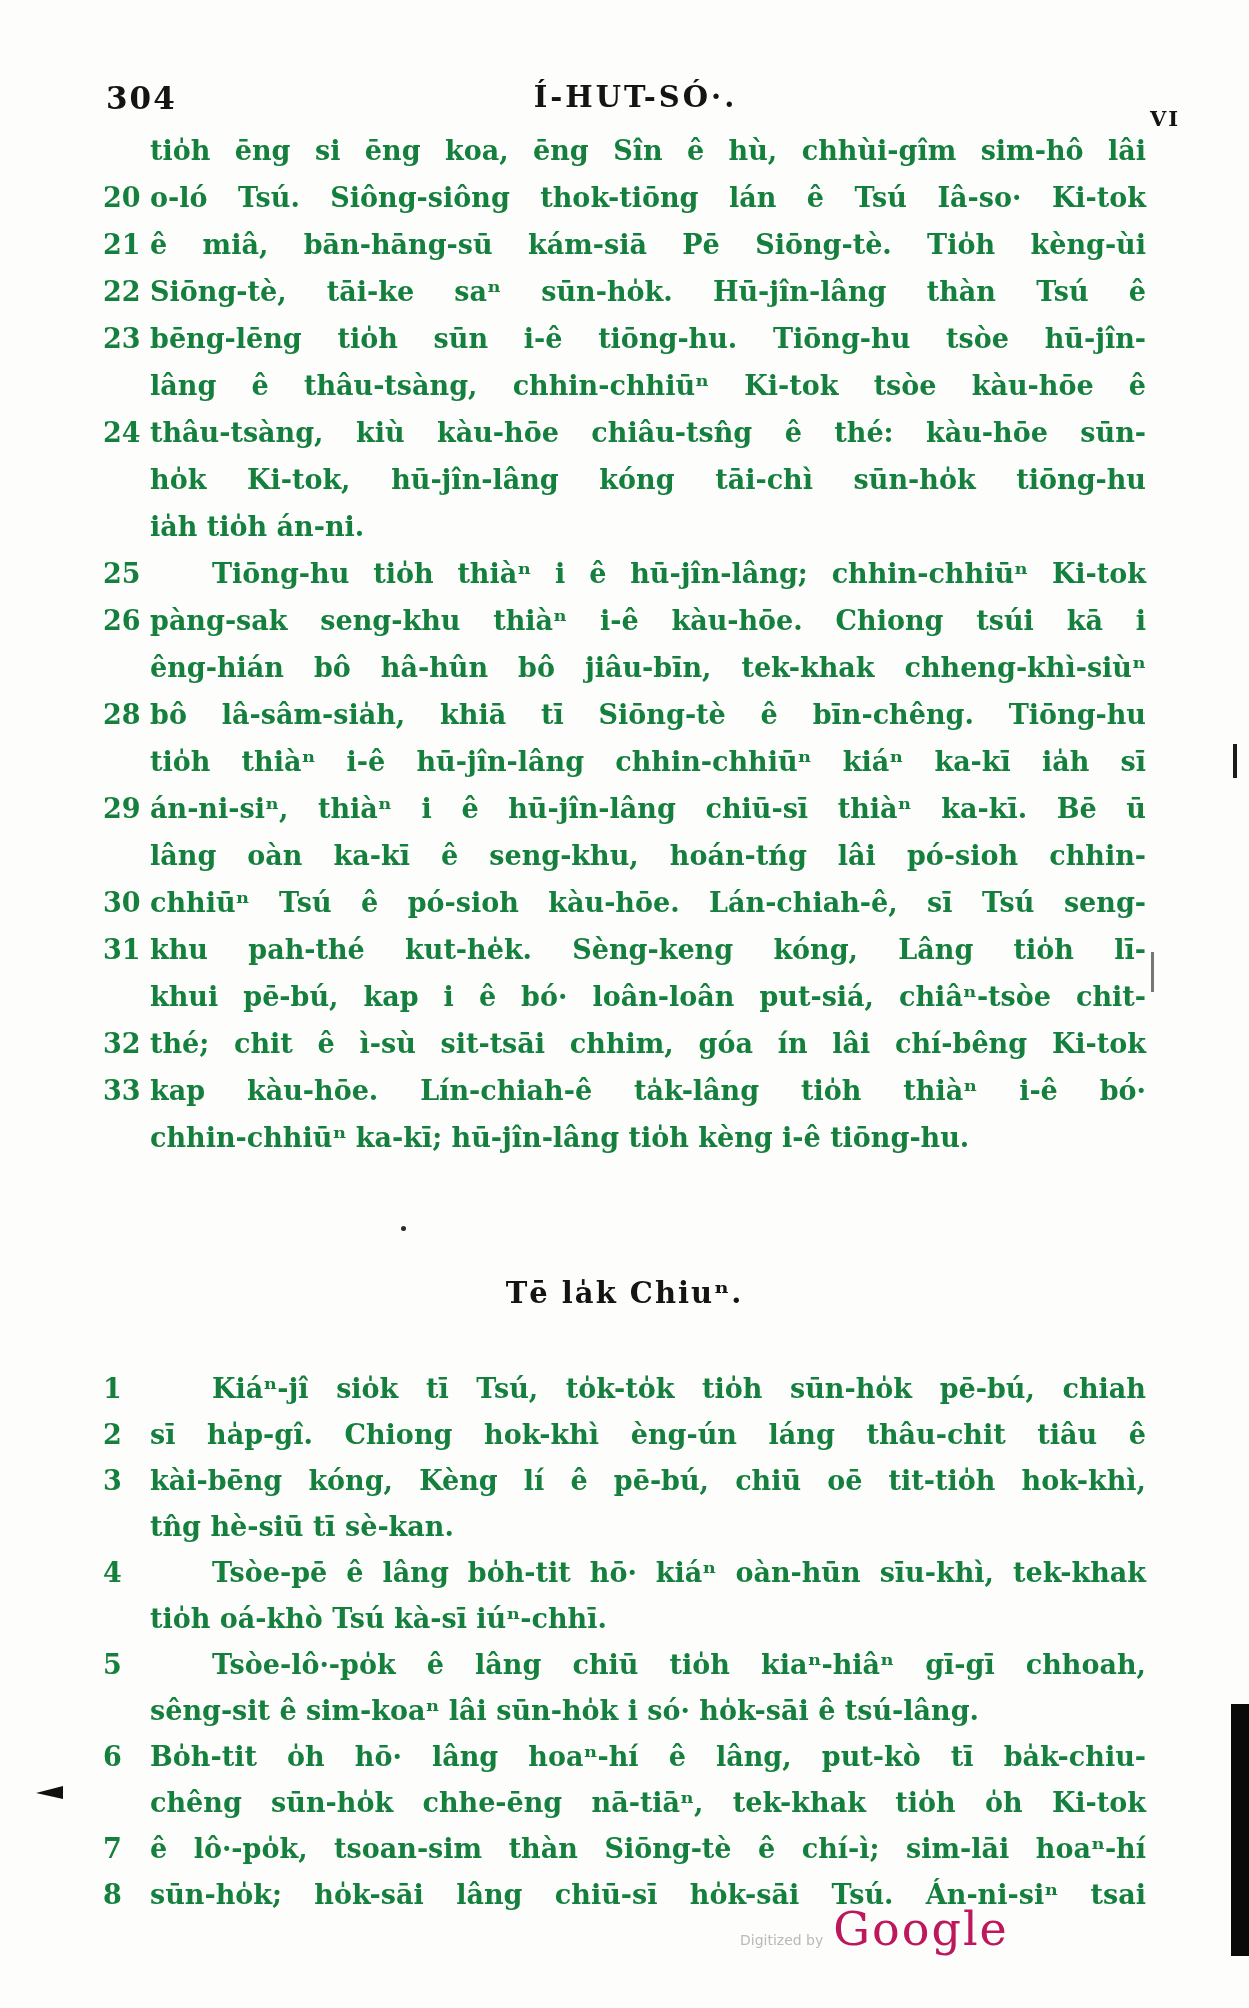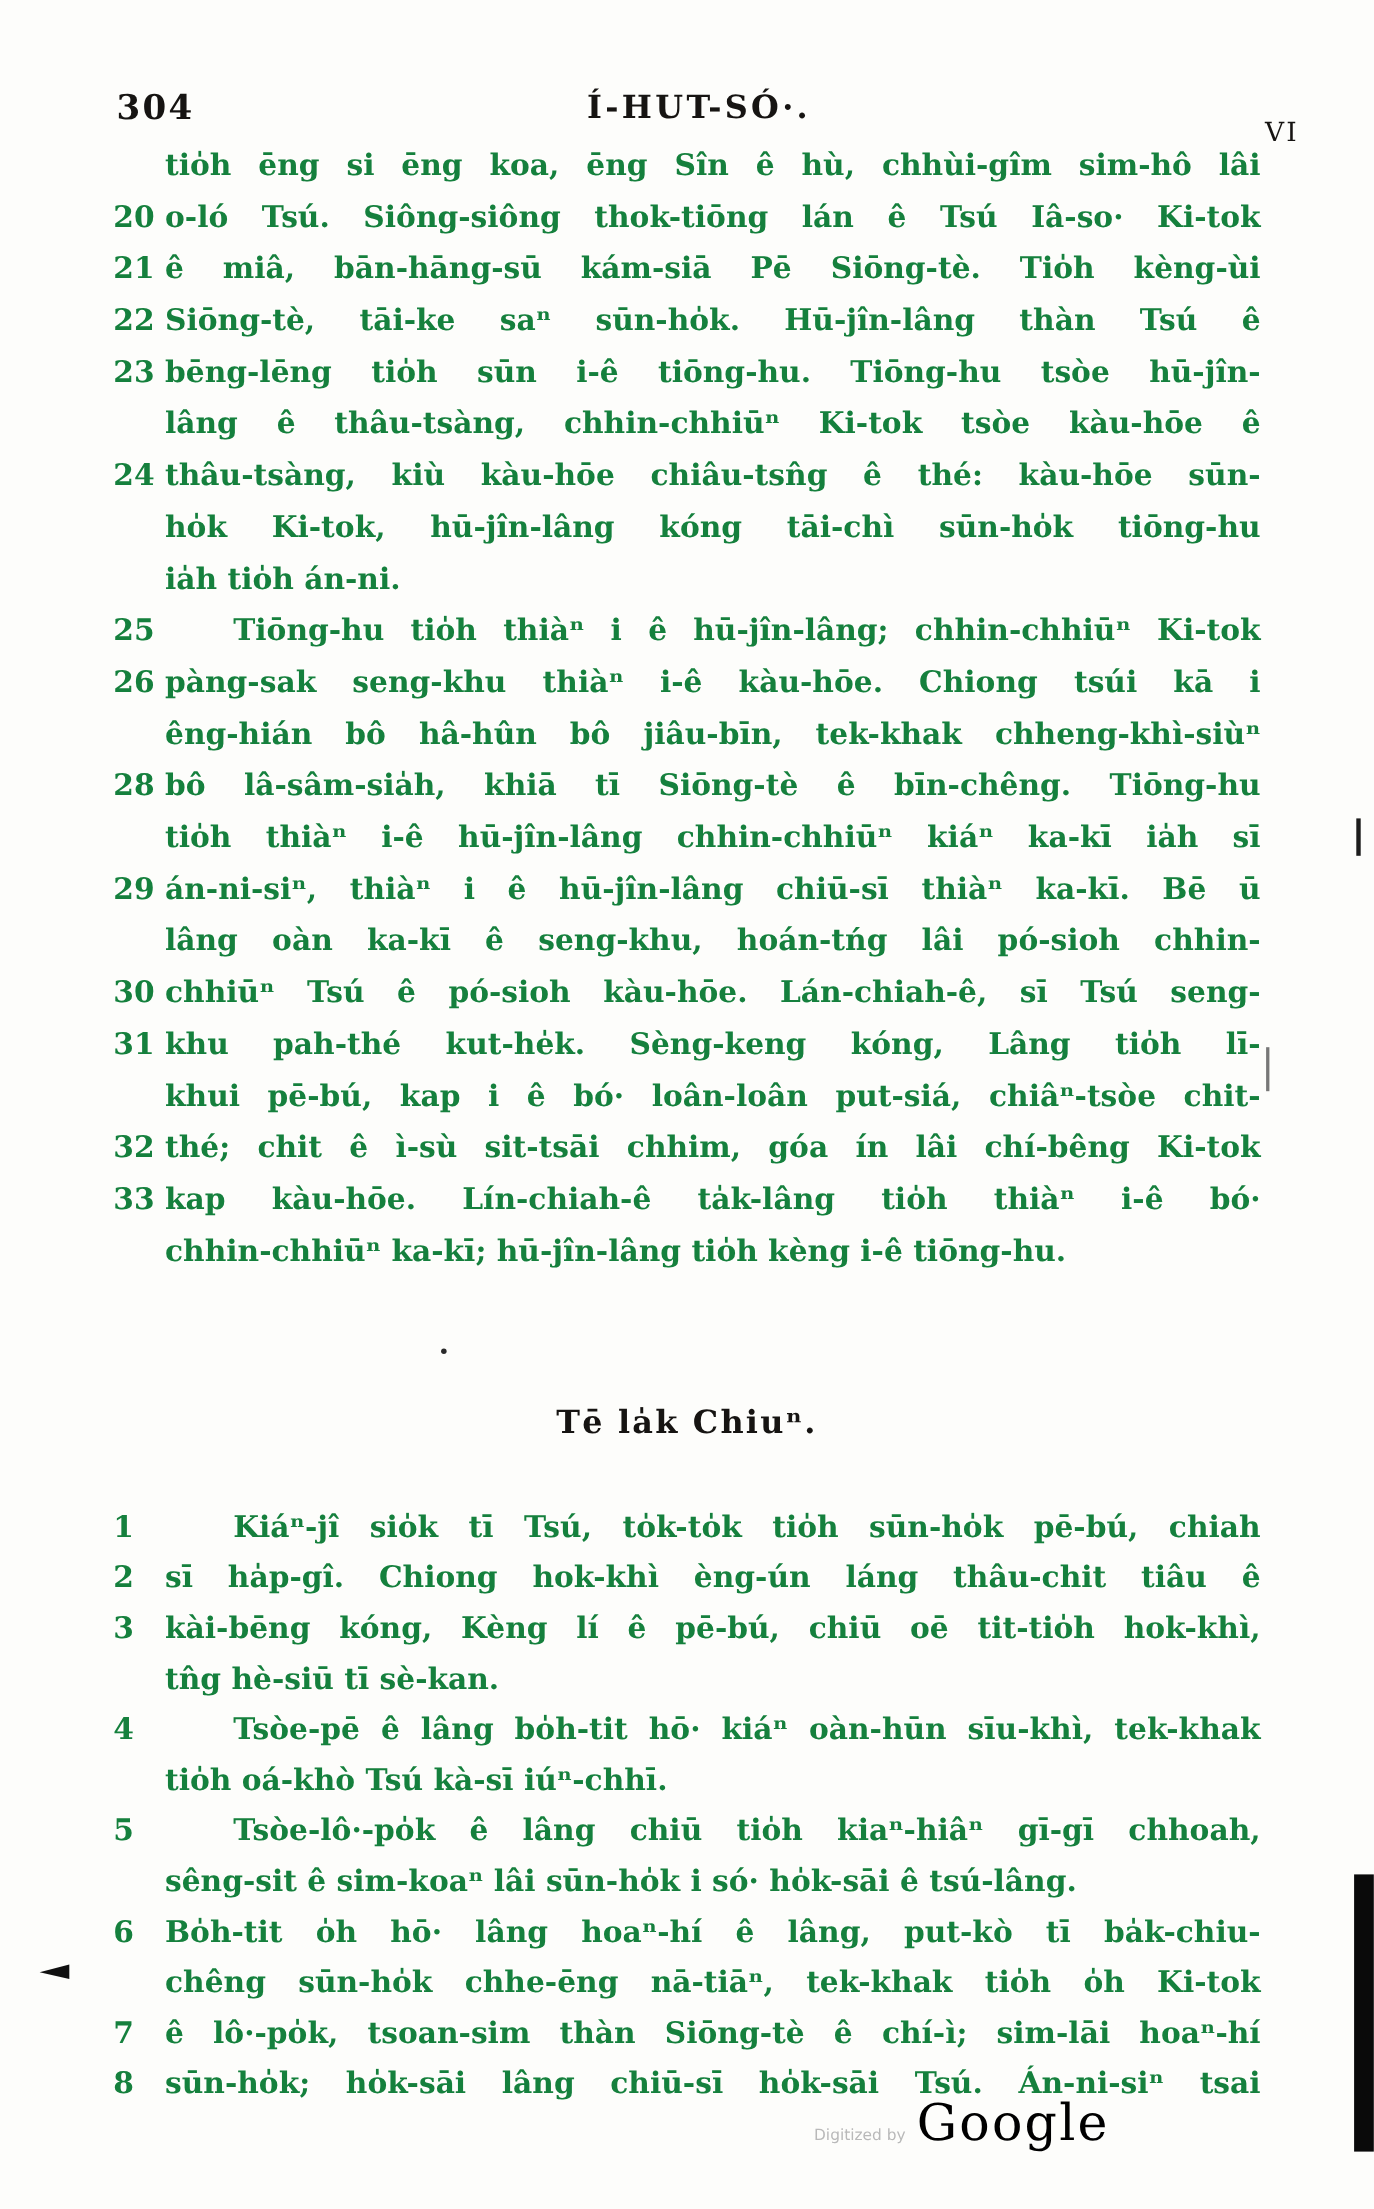--- a/index.html
+++ b/index.html
@@ -15,21 +15,21 @@
   .pgnum{
     position:absolute;left:106px;top:80px;
     font-size:31px;font-weight:bold;letter-spacing:2px;
   }
   .runtitle{
     position:absolute;left:11px;top:80px;width:1249px;text-align:center;
     font-size:29px;font-weight:bold;letter-spacing:3px;
   }
   .sectnum{
     position:absolute;left:1150px;top:106px;
-    font-size:24px;font-weight:normal;letter-spacing:2px;
+    font-size:21px;font-weight:bold;letter-spacing:2px;
   }
   
   .textblock{
     position:absolute;left:103px;width:1043px;
     font-size:27px;font-weight:bold;color:#15803d;
   }
   .ch5{top:127px;}
   .ch6{top:1366px;}
   .line{position:relative;height:47px;line-height:47px;white-space:normal;}
   .ch6 .line{height:46px;line-height:46px;}
@@ -49,21 +49,21 @@
   .watermark{
     position:absolute;left:740px;top:1902px;
     display:flex;align-items:baseline;gap:10px;
   }
   .wm-text{
     font-family:"DejaVu Sans", sans-serif;
     font-size:14px;color:#b9b9b9;
   }
   .wm-google{
     font-family:"DejaVu Serif", serif;
-    font-size:46px;color:#000000;letter-spacing:2px;
+    font-size:46px;color:#be185d;letter-spacing:2px;
   }
   
   .stray-dot{
     position:absolute;left:401px;top:1226px;width:5px;height:5px;
     background:#2a2a2a;border-radius:50%;
   }
   .margin-tick{
     position:absolute;left:1233px;top:744px;width:4px;height:34px;background:#1c1c1c;
   }
   .margin-tick2{

